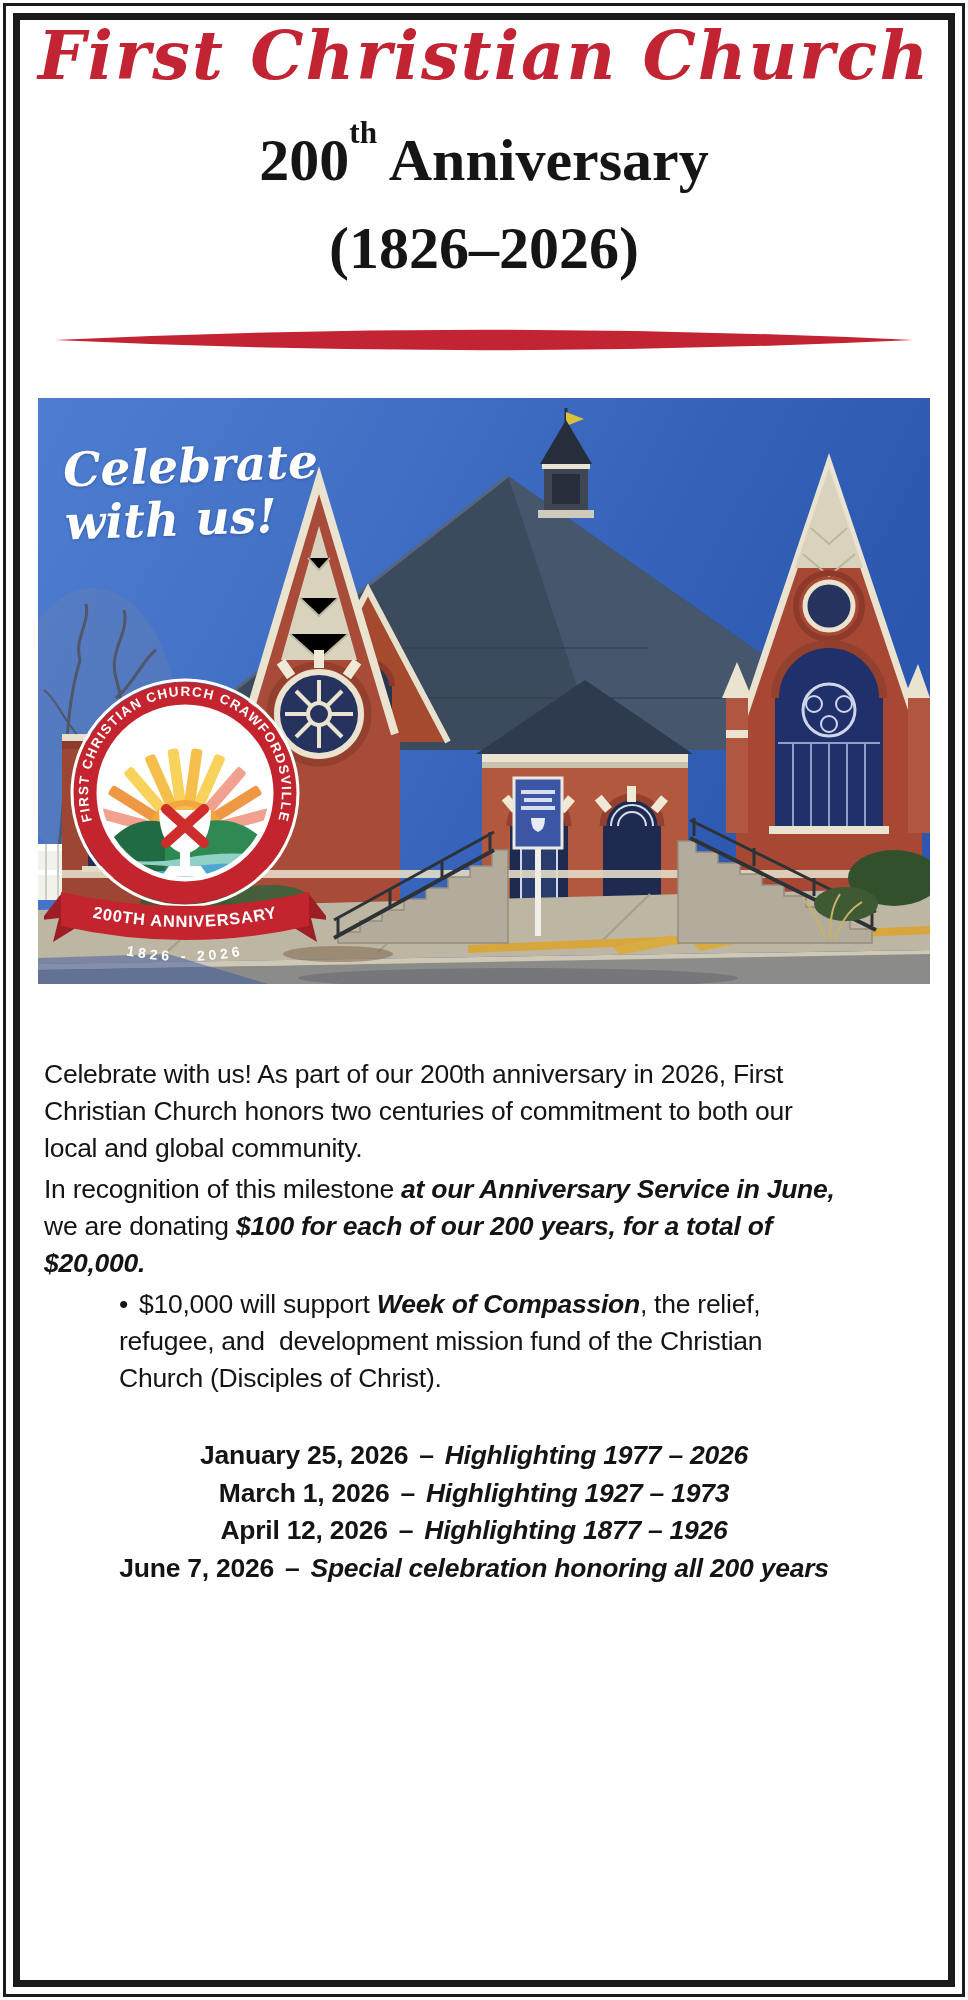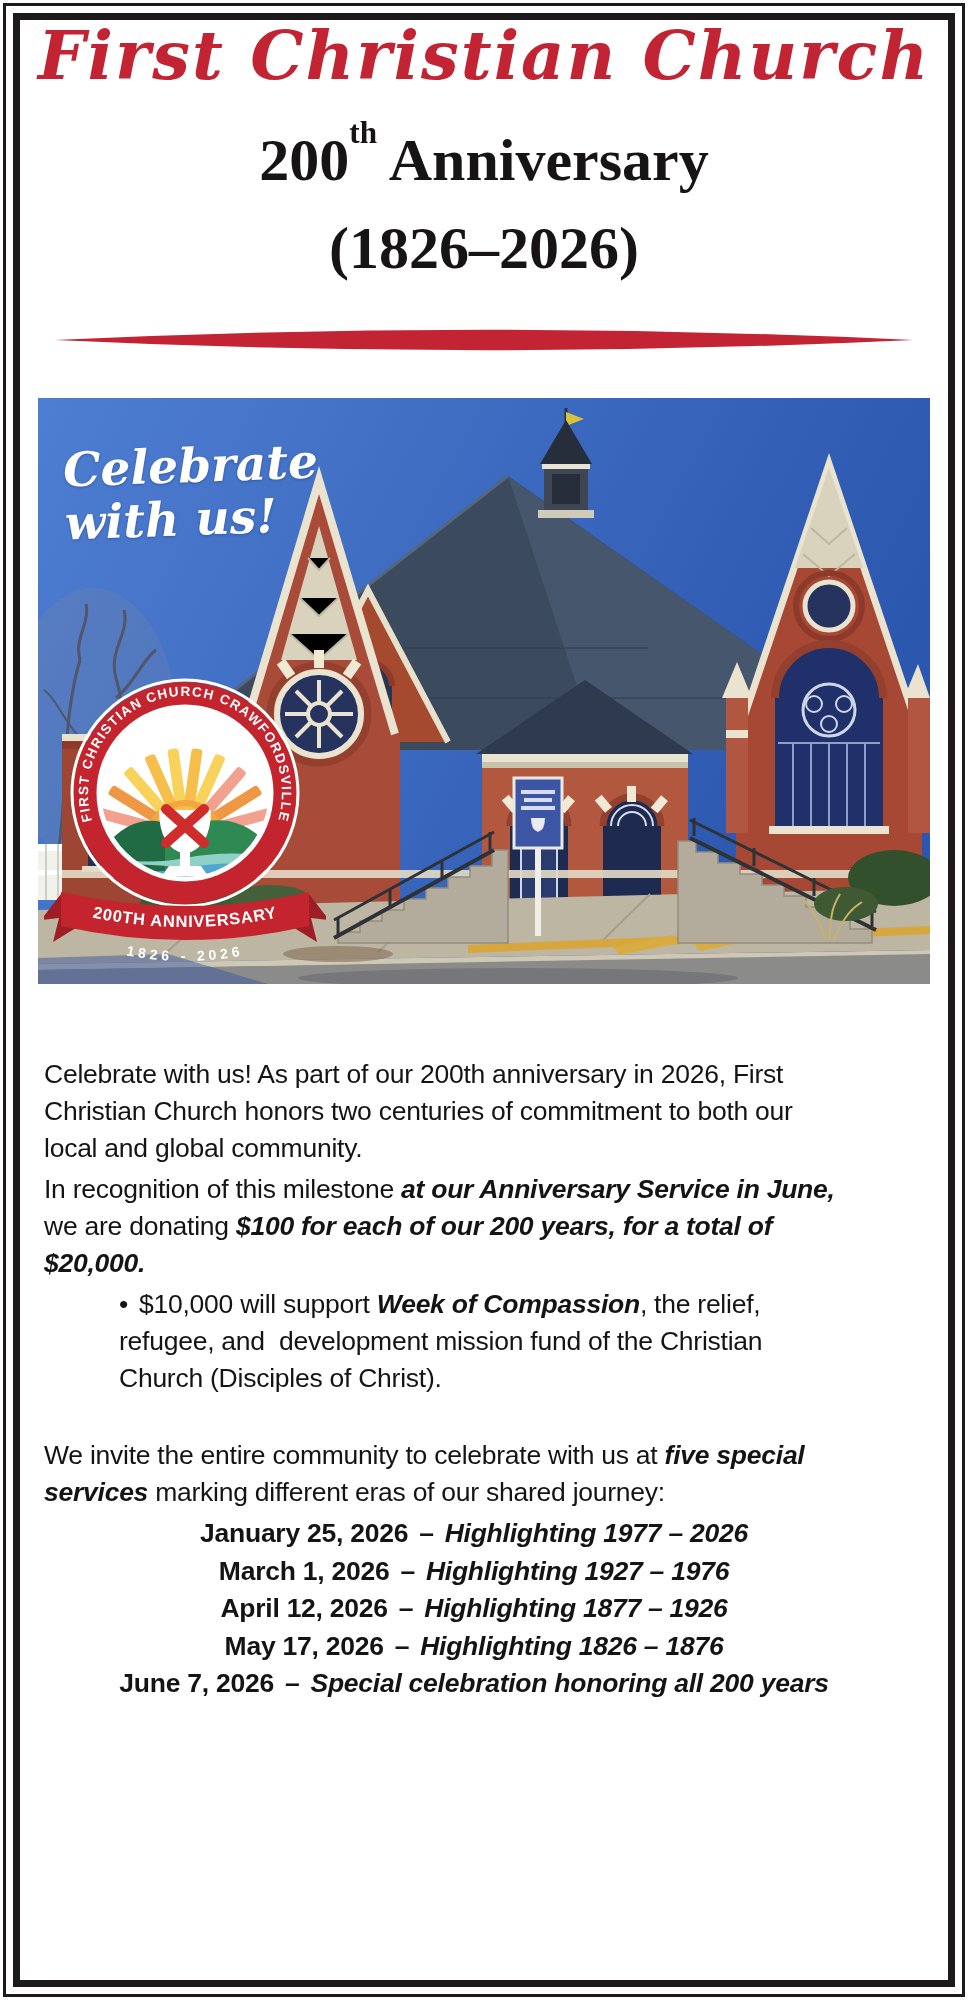--- a/index.html
+++ b/index.html
@@ -362,25 +362,22 @@
     <p class="p2"><span>In recognition of this milestone </span><span class="bi">at our Anniversary Service in June,</span><span>
 we are donating </span><span class="bi">$100 for each of our 200 years, for a total of
 $20,000.</span></p>
 
     <div class="bullets">
       <p class="bullet"><span class="dot">•</span><span>$10,000 will support </span><span class="bi">Week of Compassion</span><span>, the relief,
 refugee, and  development mission fund of the Christian
 Church (Disciples of Christ).</span></p>
     </div>
 
-    <p class="p3"><span>We invite the entire community to celebrate with us at </span><span class="bi">five special
-services</span><span> marking different eras of our shared journey:</span></p>
 
     <div class="sched">
       <div class="sched-row"><span class="s-date">January 25, 2026</span><span class="s-dash">–</span><span class="s-desc">Highlighting 1977 – 2026</span></div>
-      <div class="sched-row"><span class="s-date">March 1, 2026</span><span class="s-dash">–</span><span class="s-desc">Highlighting 1927 – 1976</span></div>
+      <div class="sched-row"><span class="s-date">March 1, 2026</span><span class="s-dash">–</span><span class="s-desc">Highlighting 1927 – 1973</span></div>
       <div class="sched-row"><span class="s-date">April 12, 2026</span><span class="s-dash">–</span><span class="s-desc">Highlighting 1877 – 1926</span></div>
-      <div class="sched-row"><span class="s-date">May 17, 2026</span><span class="s-dash">–</span><span class="s-desc">Highlighting 1826 – 1876</span></div>
       <div class="sched-row"><span class="s-date">June 7, 2026</span><span class="s-dash">–</span><span class="s-desc">Special celebration honoring all 200 years</span></div>
     </div>
 
   </div>
 </div>
 
 </body></html>

